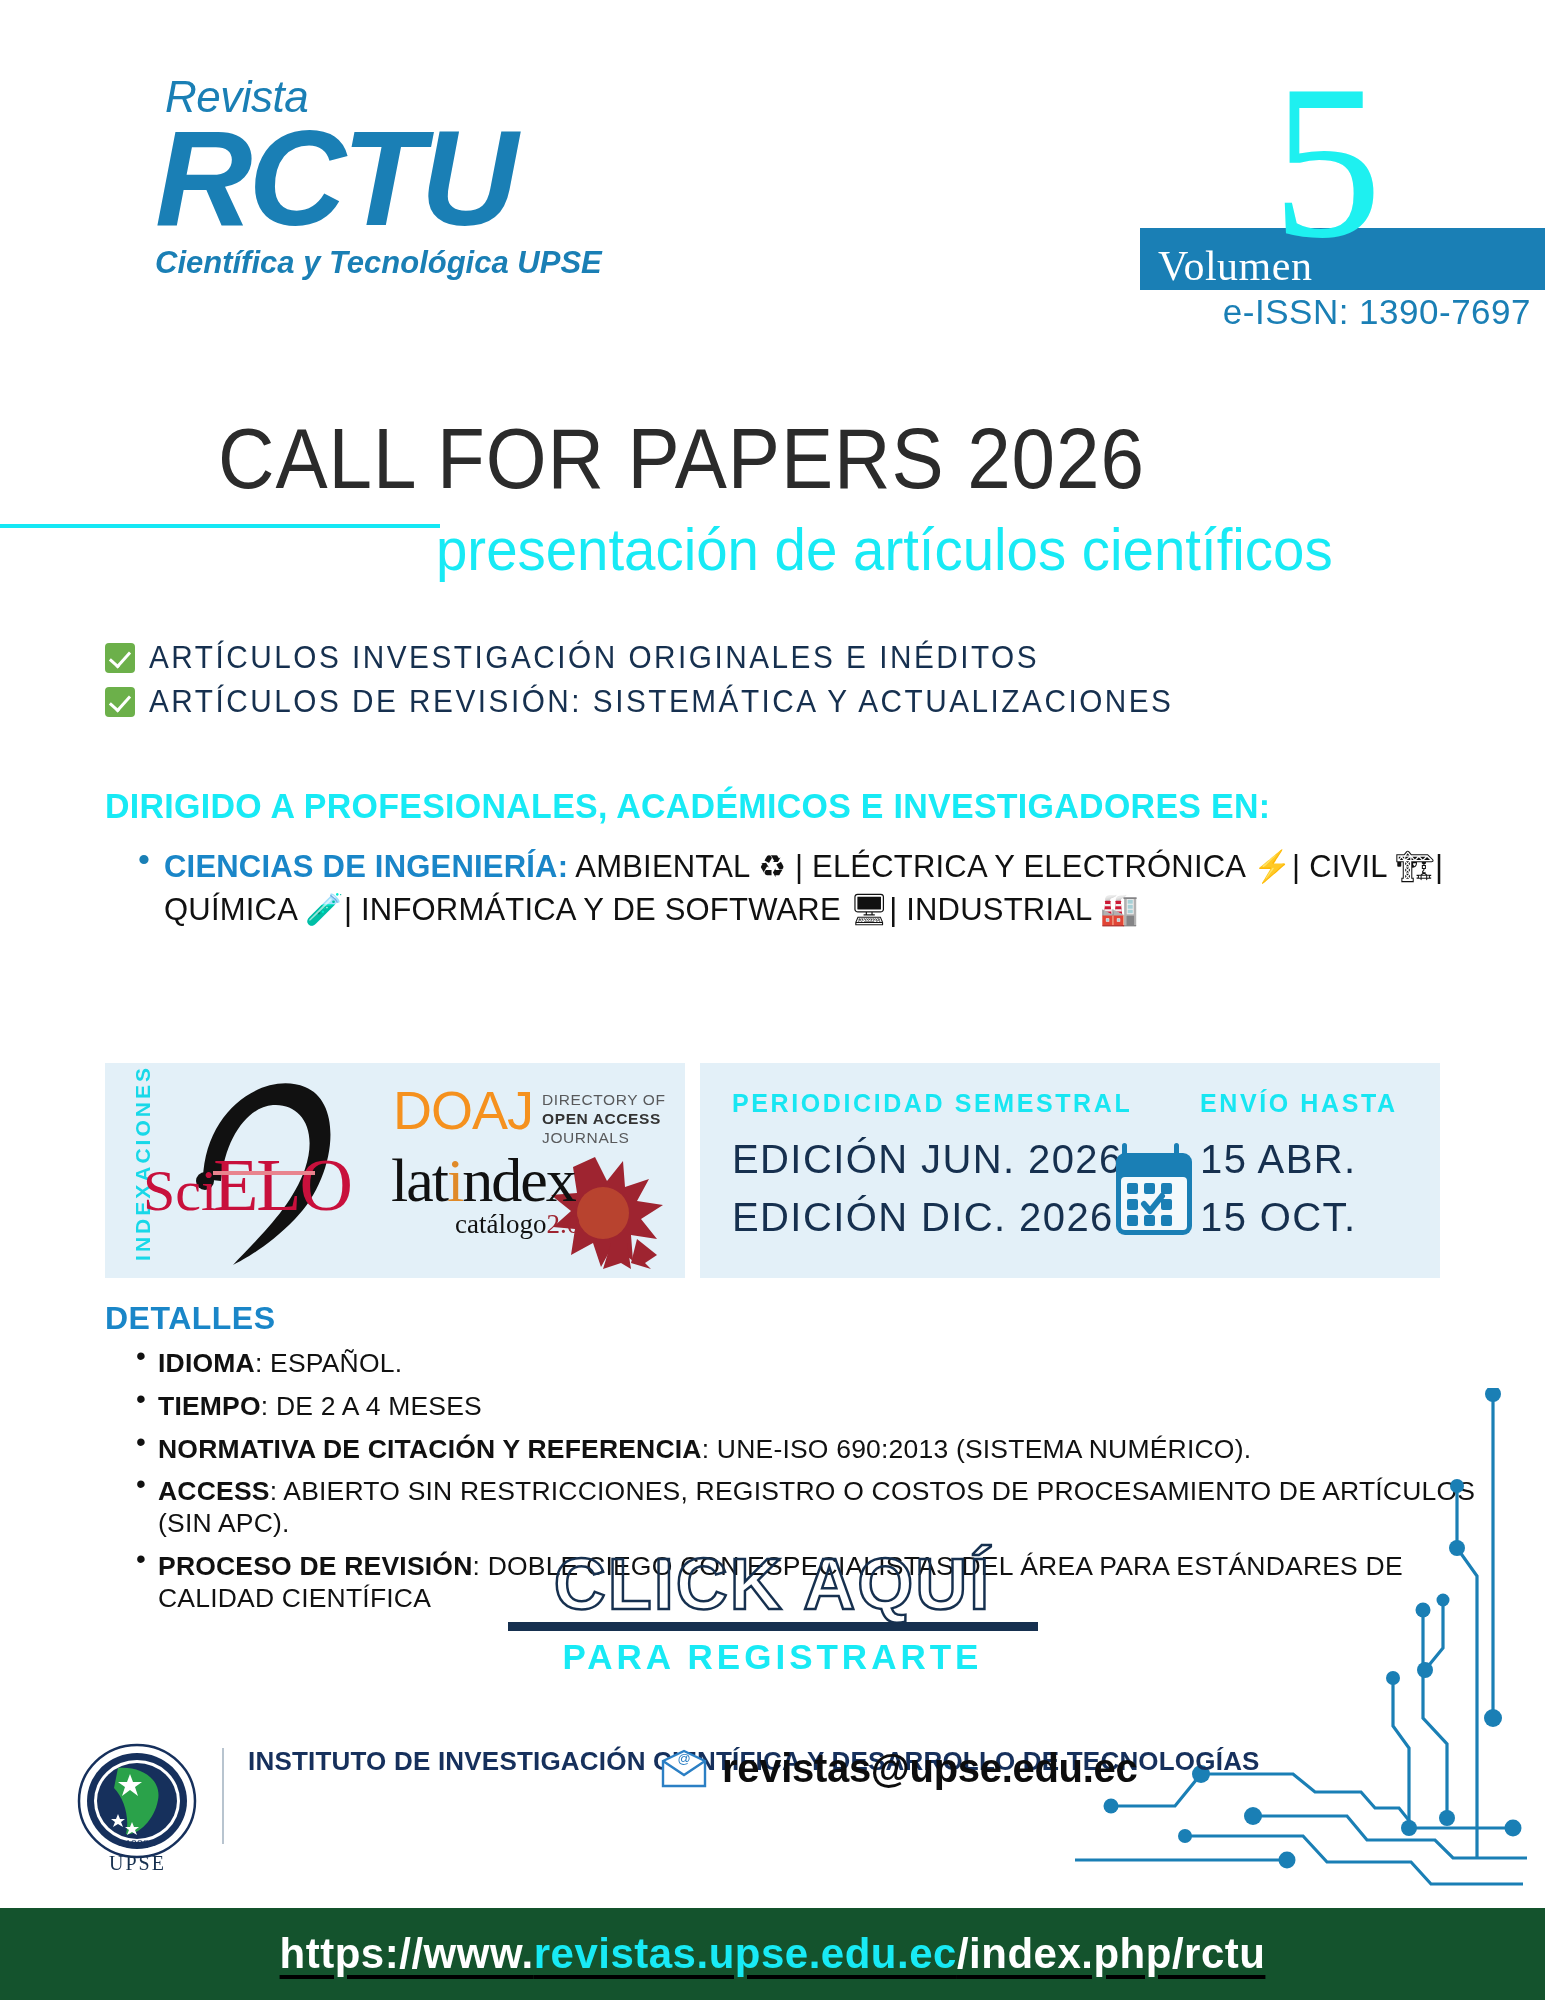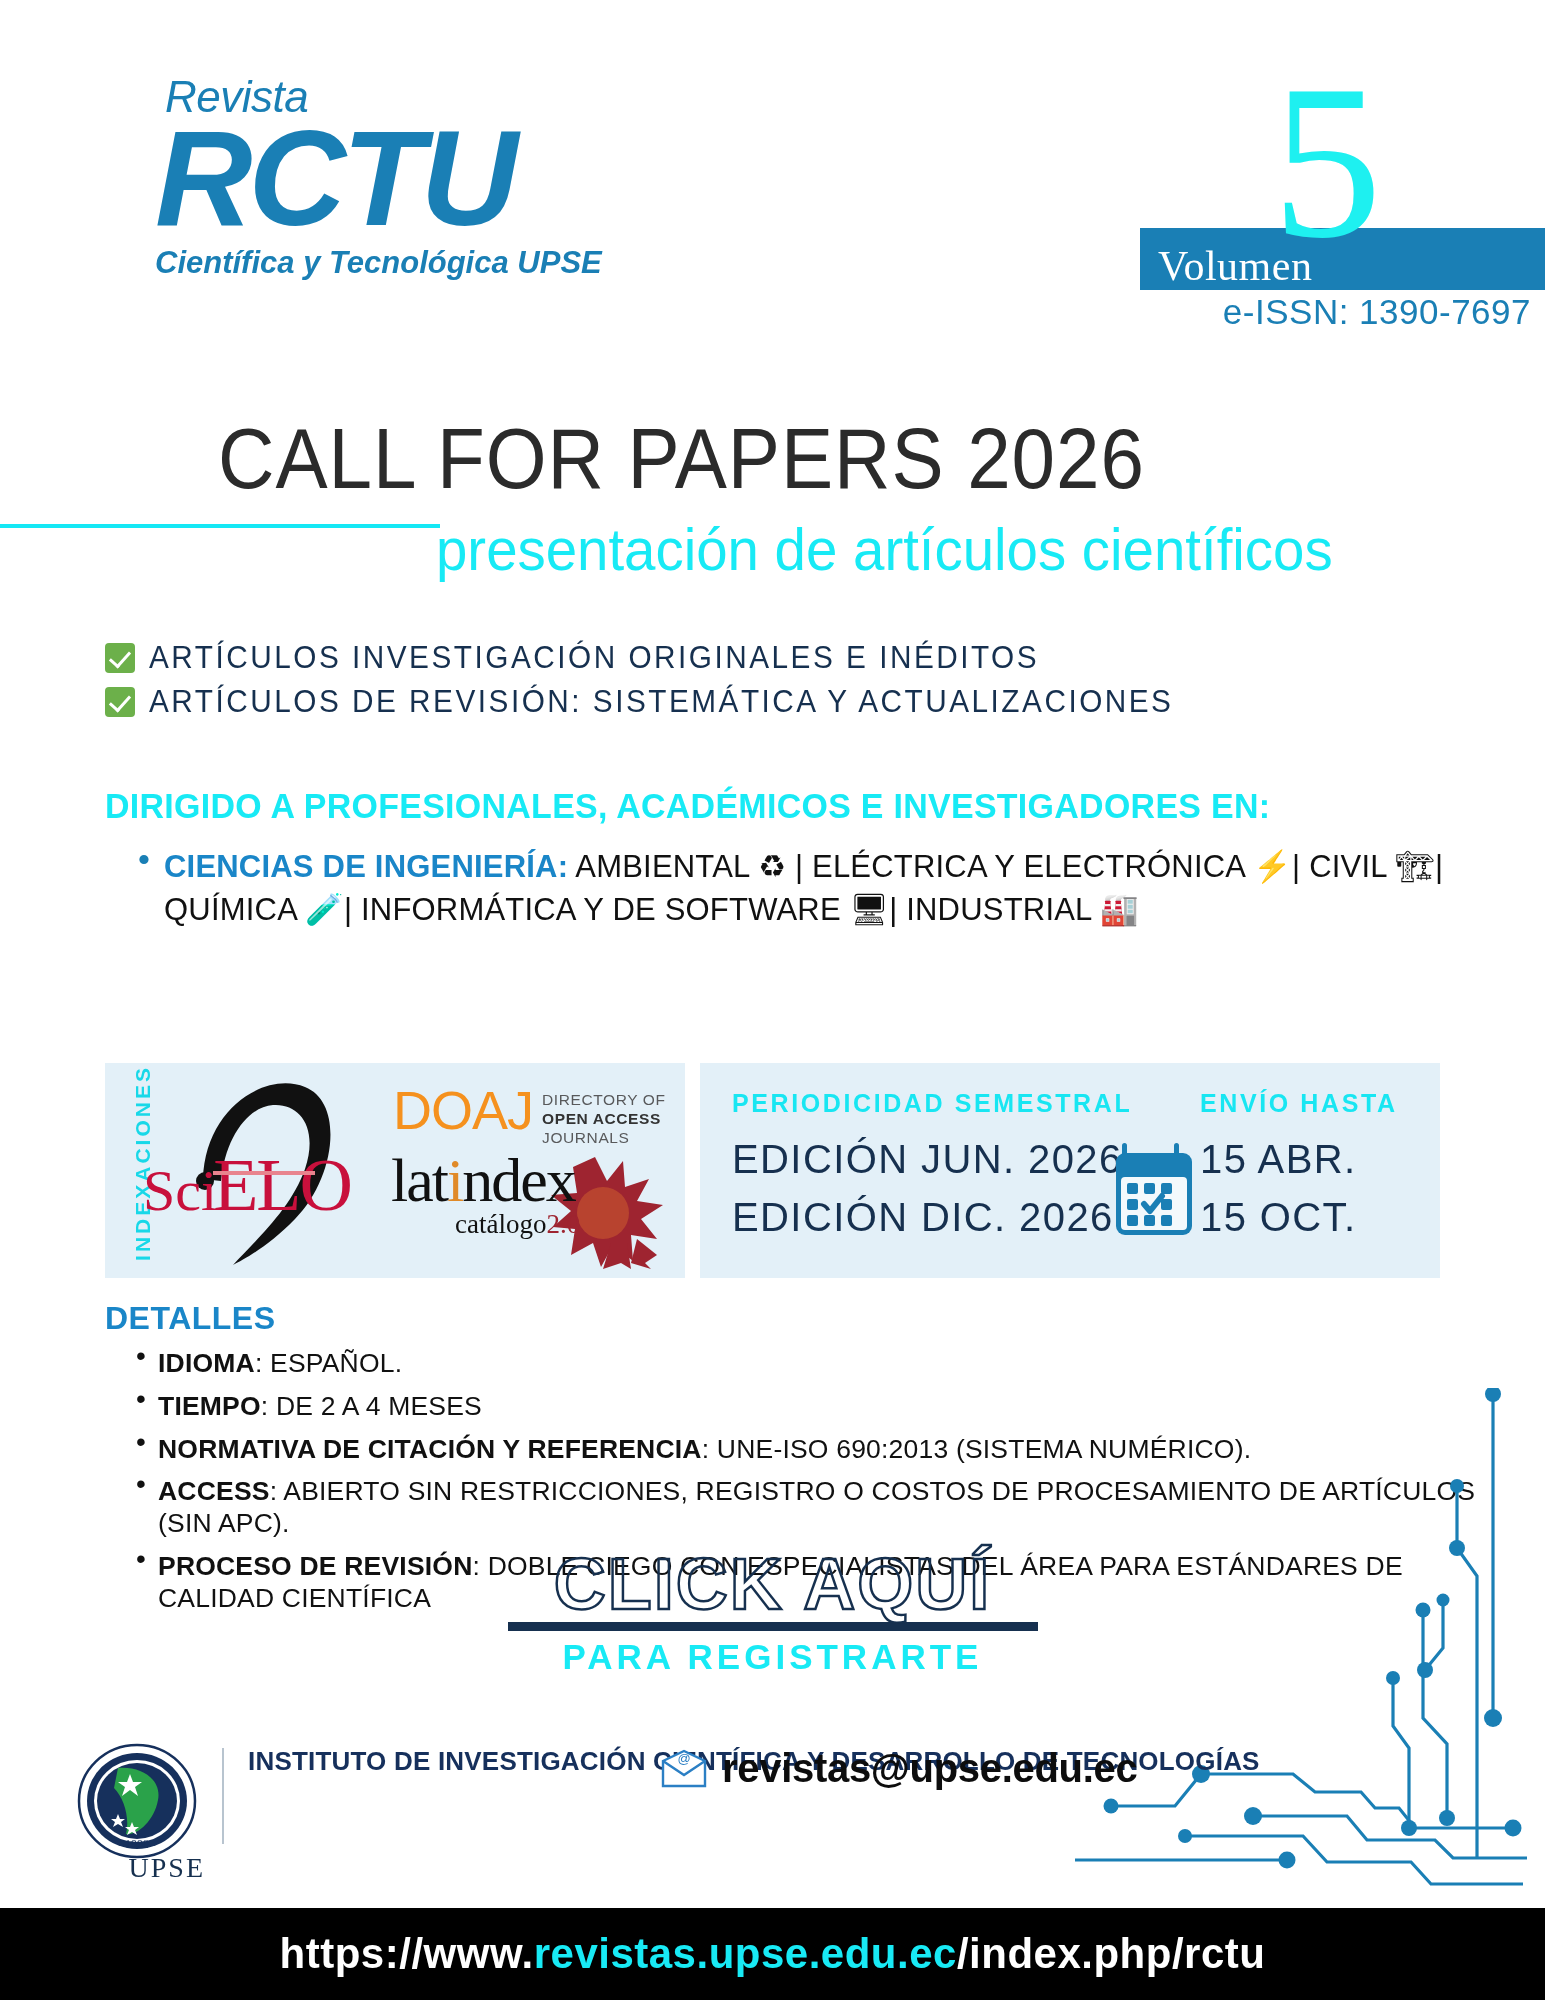--- a/index.html
+++ b/index.html
@@ -196,22 +196,22 @@
   }
   .click-underline { width:530px; height:9px; background:#16304f; margin:2px auto 0; }
   .click-sub {
     font-family:"Liberation Sans", sans-serif; font-weight:bold;
     font-size:35px; letter-spacing:4px; color:#18eaf5; margin-top:6px;
   }
 
   
   .seal { position:absolute; left:70px; top:1742px; }
   .seal-upse {
-    position:absolute; left:70px; top:1852px; width:135px; text-align:right;
-    font-family:"Liberation Serif", serif; font-size:28px; color:#16304f; letter-spacing:2px;
+    position:absolute; left:70px; top:1852px; width:135px; text-align:center;
+    font-family:"Liberation Serif", serif; font-size:20px; color:#16304f; letter-spacing:2px;
   }
   .inst-div { position:absolute; left:222px; top:1748px; width:2px; height:96px; background:#b8c4cf; }
   .inst-name {
     position:absolute; left:248px; top:1745px;
     font-family:"Liberation Sans", sans-serif; font-weight:bold;
     font-size:26px; color:#16305c; line-height:1.28; letter-spacing:0.2px;
   }
   .mailrow { position:absolute; left:660px; top:1746px; display:flex; align-items:center; }
   .mail-txt {
     font-family:"Liberation Sans", sans-serif; font-weight:bold;
@@ -222,21 +222,21 @@
     font-family:"Liberation Sans", sans-serif;
     font-size:42px; color:#0d0d0d; letter-spacing:-1px; margin-left:8px;
   }
 
   
   .circuit { position:absolute; right:0; bottom:92px; pointer-events:none; }
 
   
   .footer {
     position:absolute; left:0; bottom:0; width:1545px; height:92px;
-    background:#000000; display:flex; align-items:center; justify-content:center;
+    background:#14532d; display:flex; align-items:center; justify-content:center;
   }
   .foot-url {
     font-family:"Liberation Sans Narrow","Liberation Sans", sans-serif;
     font-weight:bold; font-size:42px; letter-spacing:0.5px;
     text-decoration:underline; text-underline-offset:7px; text-decoration-thickness:4px;
   }
   .u-w { color:#ffffff; }
   .u-c { color:#18eaf5; }
 </style>
 </head>

